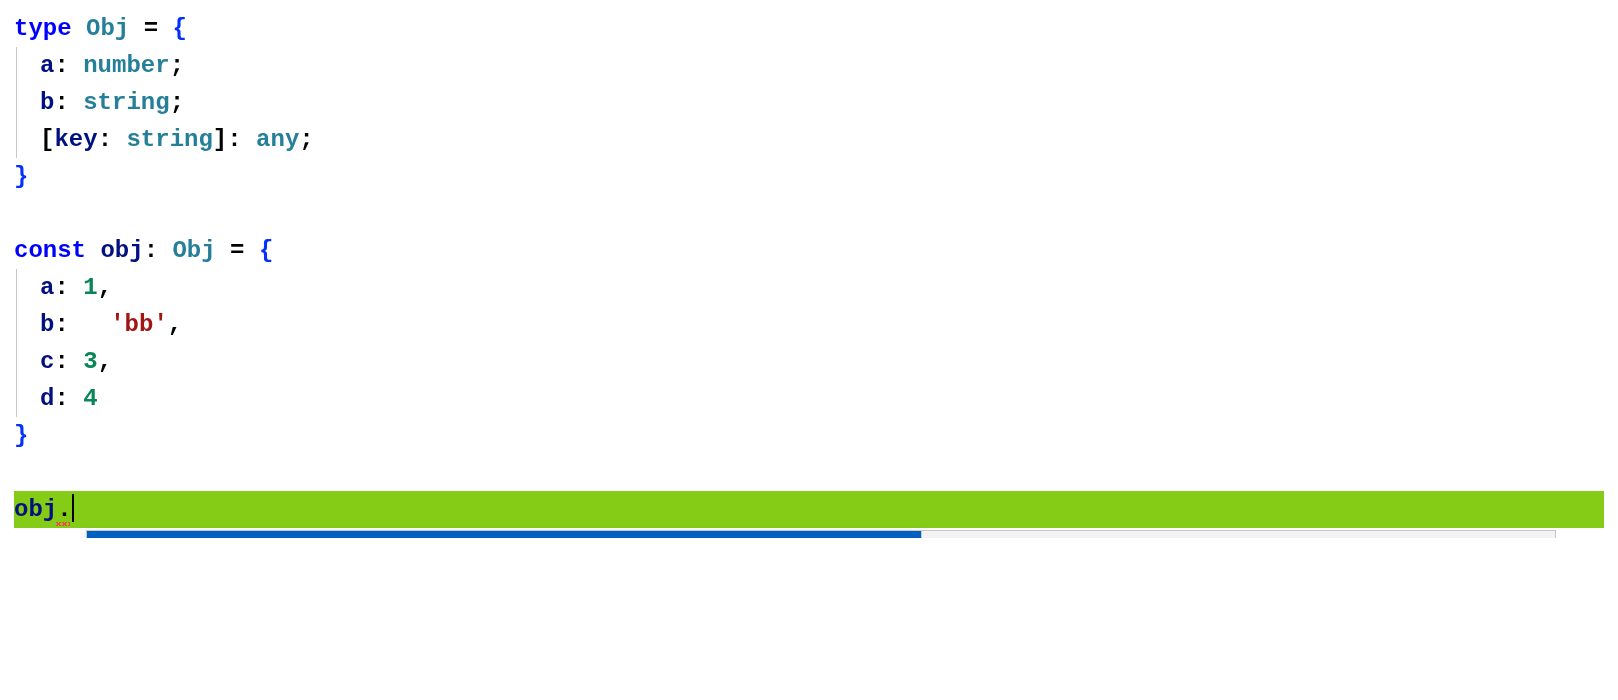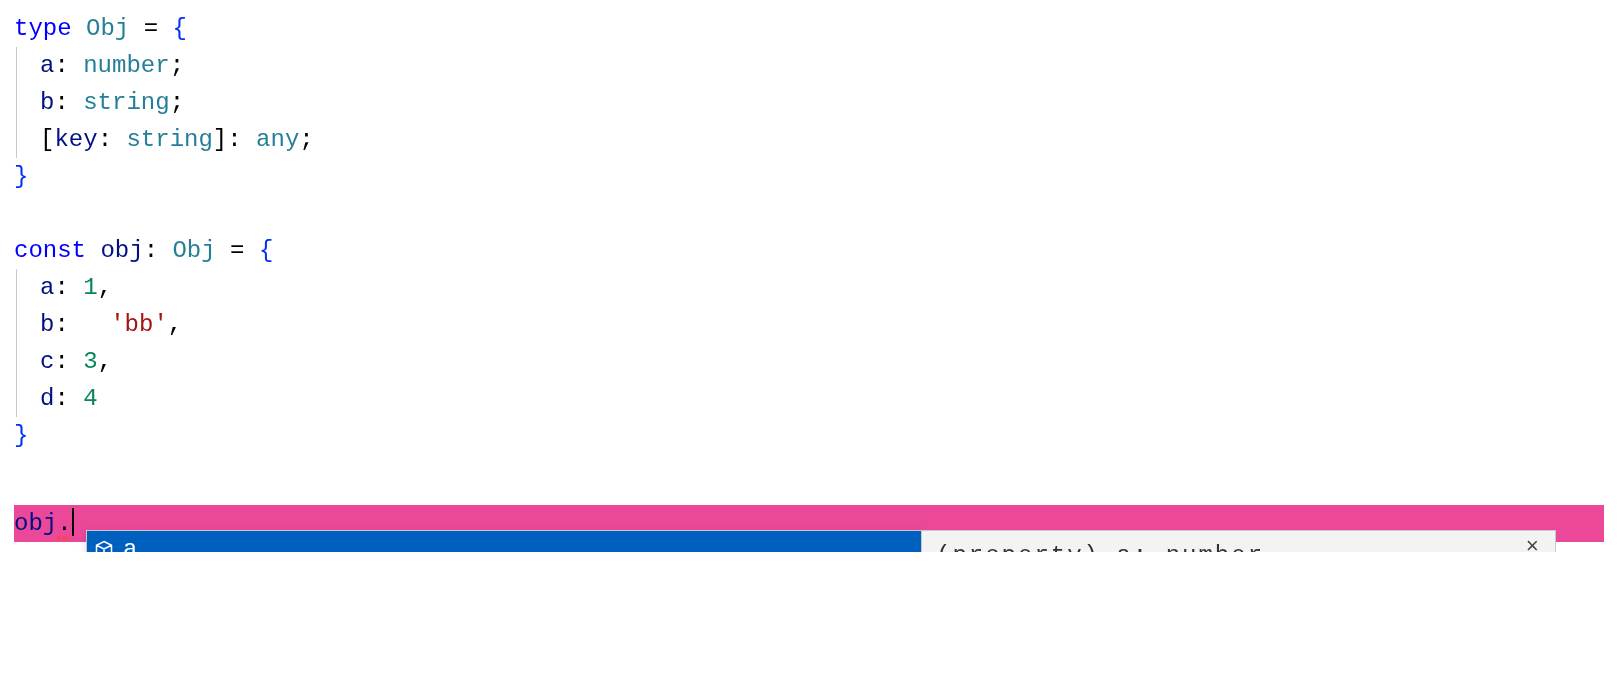--- a/index.html
+++ b/index.html
@@ -9,20 +9,21 @@
       line-height: 37px;
       background: #ffffff;
       color: #000000;
       padding: 10px 14px;
       width: 1618px;
       position: relative;
     }
     .code-line {
       white-space: pre;
       height: 37px;
+      font-weight: bold;
     }
     .kw { color: #0000ff; }
     .type { color: #267f99; }
     .ident { color: #001080; }
     .prop { color: #001080; }
     .num { color: #098658; }
     .str { color: #a31515; margin-left: 27px; }
     .brace { color: #0431fa; }
     .colon, .comma, .semi, .eq, .dot { color: #000000; }
     .bracket { color: #000000; }
@@ -30,25 +31,24 @@
       display: inline-block;
       border-left: 1px solid #c8c8c8;
       width: 1px;
       height: 37px;
       margin-right: 11px;
       vertical-align: top;
       margin-left: 2px;
     }
     .pad { display:inline-block; width:12px; }
     .highlight-line {
-      background: #ec4899;
+      background: #84cc16;
       position: relative;
       display: inline-block;
       min-width: 100%;
-      margin-top: 14px;
     }
     .cursor {
       display: inline-block;
       width: 2px;
       height: 28px;
       background: #000000;
       vertical-align: middle;
       margin-bottom: 4px;
     }
     .squiggle {

